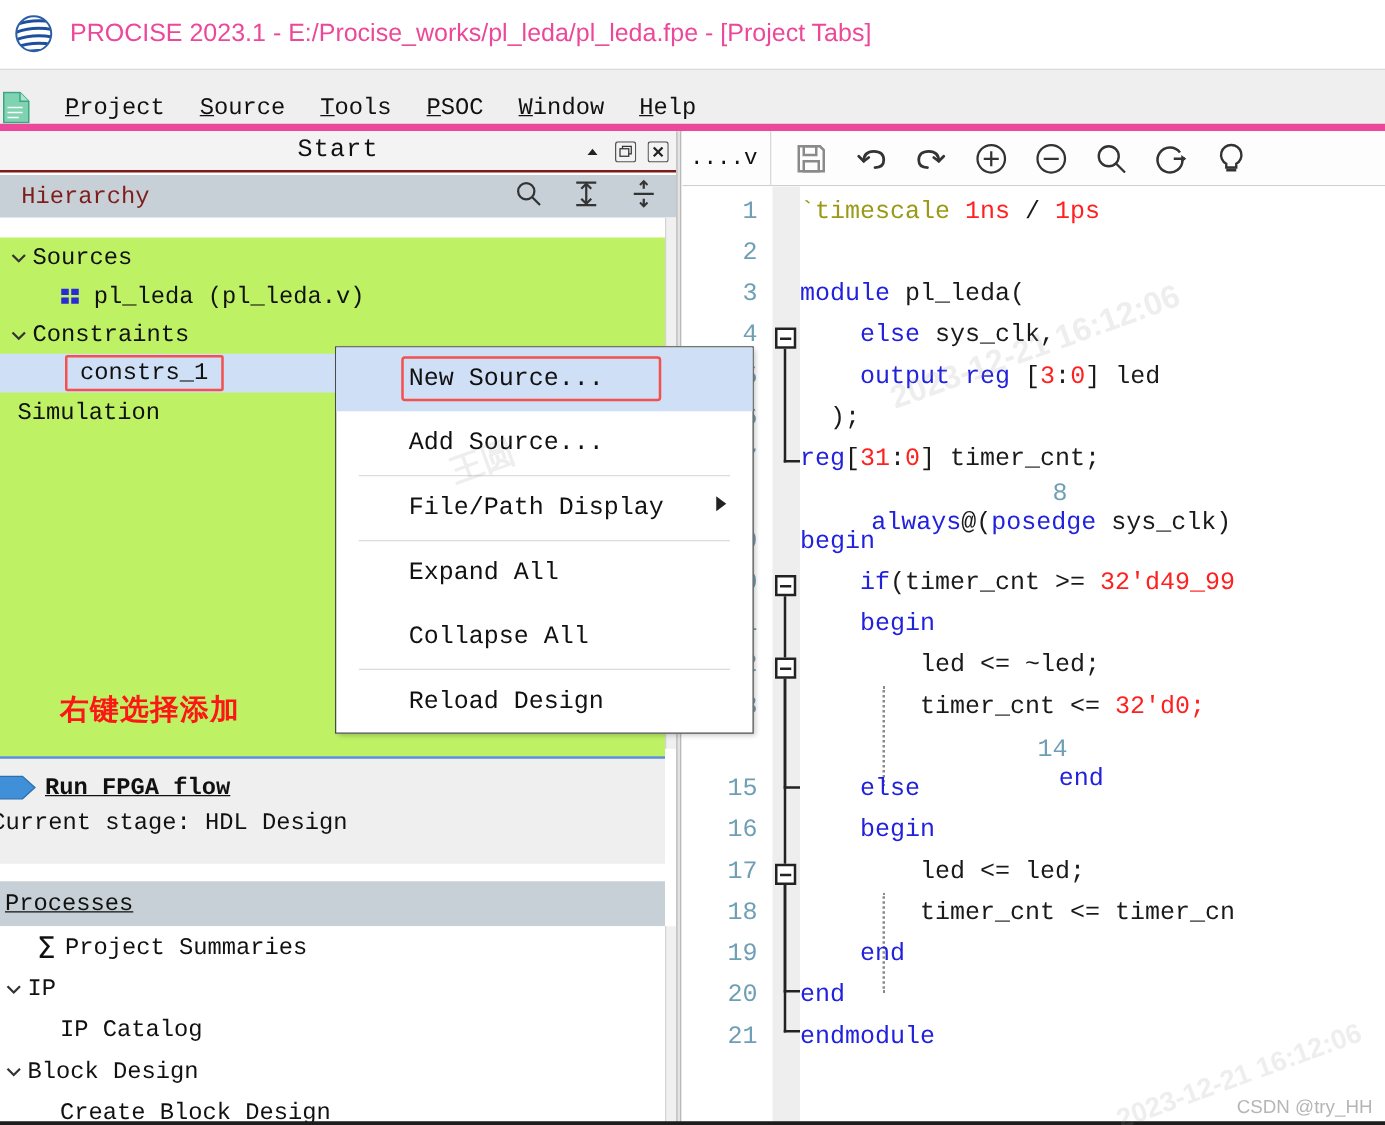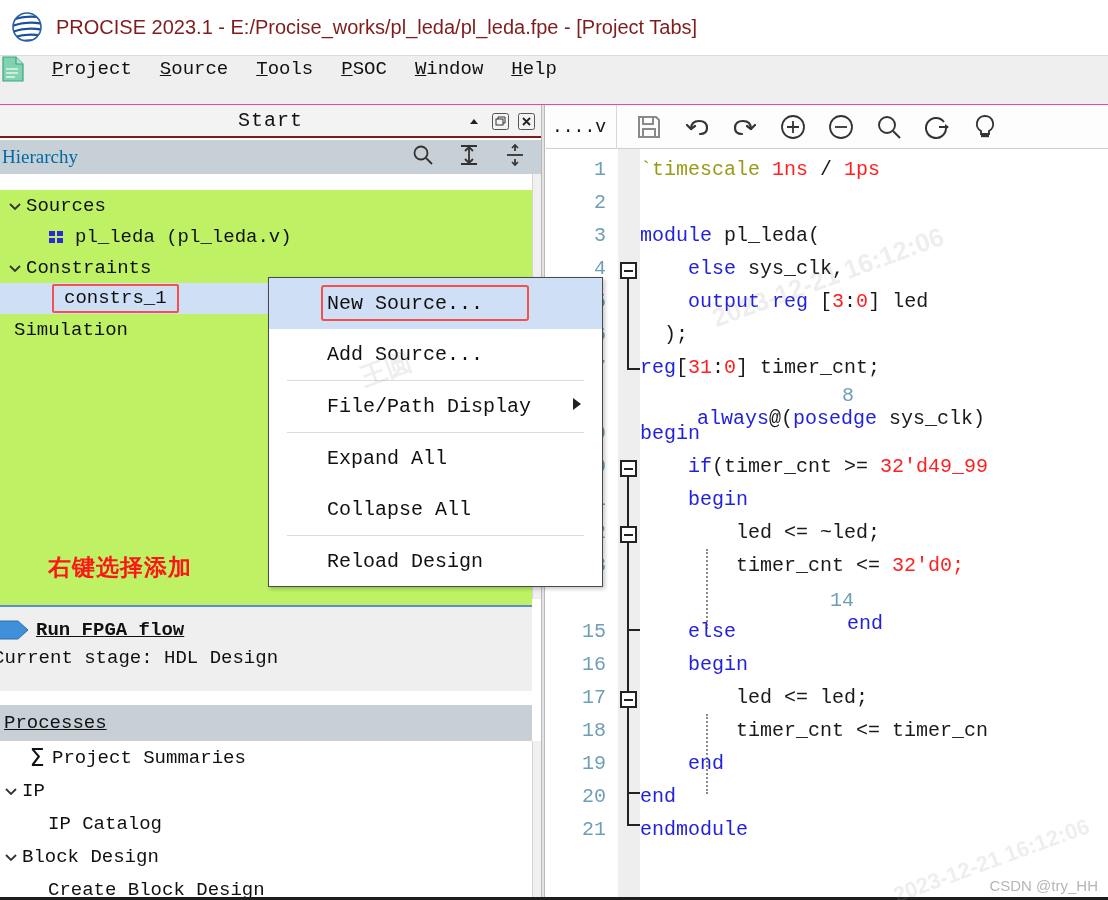--- a/index.html
+++ b/index.html
@@ -14,30 +14,30 @@
   
   .titlebar {
     position: absolute; left: 0; top: 0; width: 1108px; height: 55px;
     background: #ffffff;
     display: flex; align-items: center;
     border-bottom: 1px solid #ffffff;
   }
   .app-logo { width: 34px; height: 34px; margin-left: 10px; margin-right: 12px; flex: 0 0 auto; }
   .title-text {
     font-family: "Liberation Sans", sans-serif;
-    font-size: 20px; color: #7f1d1d; white-space: nowrap; text-align: center;
+    font-size: 20px; color: #ec4899; white-space: nowrap; text-align: center;
   }
 
   
   .menubar {
     position: absolute; left: 0; top: 55px; width: 1108px; height: 50px;
     background: #efefef;
     border-top: 1px solid #dcdcdc;
-    border-bottom: 1px solid #ec4899;
-    display: flex; align-items: flex-start;
+    border-bottom: 6px solid #ec4899;
+    display: flex; align-items: flex-end;
   }
   .menubar-doc-icon { width: 22px; height: 26px; margin-left: 2px; margin-right: 14px; flex: 0 0 auto; }
   .menu-item {
     font-family: "Liberation Mono", monospace;
     font-size: 19px; color: #111;
     padding: 2px 14px; cursor: default; white-space: nowrap;
   }
   .menu-item .mn { text-decoration: underline; }
 
   
@@ -63,22 +63,22 @@
   }
   .sbtn { width: 18px; height: 18px; display:flex; align-items:center; justify-content:center; }
 
   
   .hier-bar {
     position: absolute; left: 0; top: 35px; width: 541px; height: 34px;
     background: #c7d0d6;
     display: flex; align-items: center;
   }
   .hier-label {
-    font-family: Liberation Serif, serif;
-    font-size: 19px; color: #0369a1; margin-left: 2px;
+    font-family: Liberation Mono, monospace;
+    font-size: 19px; color: #7f1d1d; margin-left: 17px;
   }
   .hier-tools { margin-left: auto; display: flex; align-items: center; gap: 22px; margin-right: 14px; }
 
   
   .tree {
     position: absolute; left: 0; top: 85px; width: 532px; height: 425px;
     background: #bef264; overflow: hidden;
   }
   .tnode {
     position: relative; height: 31px; display: flex; align-items: center;

